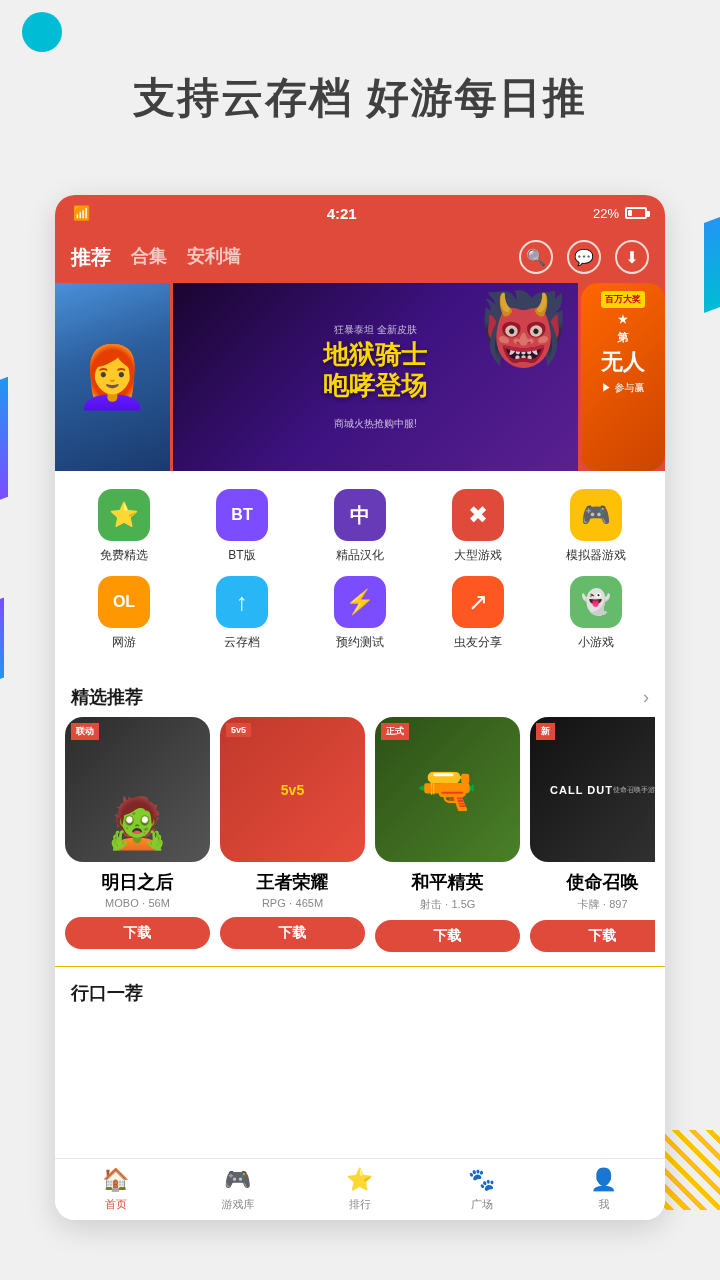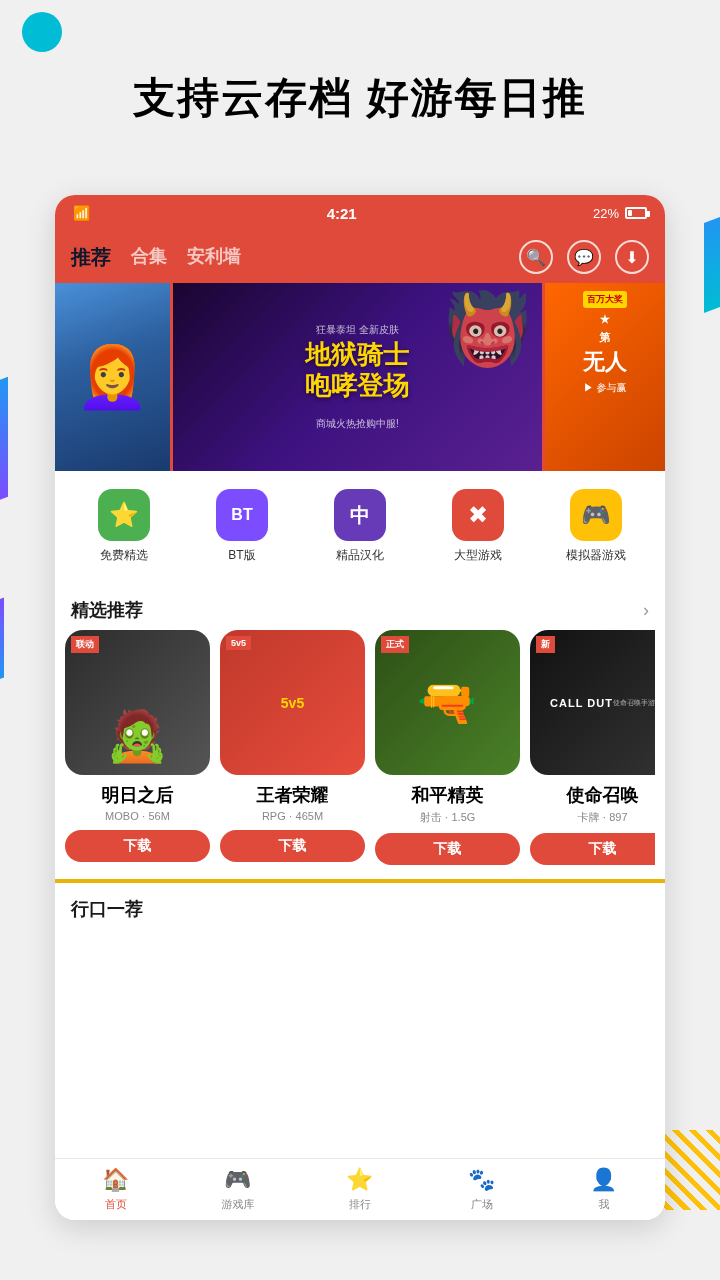--- a/index.html
+++ b/index.html
@@ -65,21 +65,21 @@
 
     
     .headline {
       position: absolute;
       top: 70px;
       left: 0;
       right: 0;
       text-align: center;
       font-size: 42px;
       font-weight: 900;
-      color: #000000;
+      color: #404040;
       letter-spacing: 2px;
       z-index: 2;
     }
 
     
     .phone-mockup {
       position: absolute;
       top: 195px;
       left: 55px;
       right: 55px;
@@ -144,21 +144,21 @@
       gap: 20px;
       flex: 1;
     }
     .nav-tab {
       font-size: 18px;
       font-weight: 700;
       color: rgba(255,255,255,0.7);
       cursor: pointer;
     }
     .nav-tab.active {
-      color: #0f172a;
+      color: #ffffff;
       font-size: 20px;
     }
     .nav-icons {
       display: flex;
       gap: 14px;
       align-items: center;
     }
     .nav-icon-btn {
       width: 34px;
       height: 34px;
@@ -216,25 +216,26 @@
       text-shadow: 0 2px 4px rgba(0,0,0,0.5);
       line-height: 1.2;
       color: #ffd700;
     }
     .banner-center-sub {
       font-size: 10px;
       color: rgba(255,255,255,0.7);
       margin-top: 16px;
     }
     .banner-right {
-      width: 120px;
+      width: 84px;
       background: linear-gradient(135deg, #ff6600 0%, #cc4400 100%);
       flex-shrink: 0;
       overflow: hidden;
       position: relative;
+      border-radius: 17px;
     }
     .banner-right-content {
       padding: 8px;
       color: white;
       font-size: 11px;
       text-align: center;
     }
 
     
     .categories {
@@ -357,21 +358,21 @@
       width: 100%;
     }
 
     
     .more-section-hint {
       background: white;
       padding: 14px 16px 6px;
       font-size: 18px;
       font-weight: 700;
       color: #1a1a1a;
-      border-top: 4px solid #eab308;
+      border-top: 1px solid #eab308;
     }
 
     
     .bottom-nav {
       position: absolute;
       bottom: 0;
       left: 0;
       right: 0;
       height: 62px;
       background: white;
@@ -494,20 +495,42 @@
         <div class="cat-icon" style="background:#673ab7; font-size:20px; font-weight:700;">中</div>
         <span class="cat-label">精品汉化</span>
       </div>
       <div class="cat-item">
         <div class="cat-icon" style="background:#e04a3a;">✖</div>
         <span class="cat-label">大型游戏</span>
       </div>
       <div class="cat-item">
         <div class="cat-icon" style="background:#ffc107;">🎮</div>
         <span class="cat-label">模拟器游戏</span>
+      </div>
+    </div>
+    <div class="cat-row">
+      <div class="cat-item">
+        <div class="cat-icon" style="background:#ff9800; font-size:16px; font-weight:700;">OL</div>
+        <span class="cat-label">网游</span>
+      </div>
+      <div class="cat-item">
+        <div class="cat-icon" style="background:#29b6f6;">↑</div>
+        <span class="cat-label">云存档</span>
+      </div>
+      <div class="cat-item">
+        <div class="cat-icon" style="background:#7c4dff;">⚡</div>
+        <span class="cat-label">预约测试</span>
+      </div>
+      <div class="cat-item">
+        <div class="cat-icon" style="background:#ff5722;">↗</div>
+        <span class="cat-label">虫友分享</span>
+      </div>
+      <div class="cat-item">
+        <div class="cat-icon" style="background:#66bb6a;">👻</div>
+        <span class="cat-label">小游戏</span>
       </div>
     </div>
   </div>
 
   <div class="section-header">
     <span class="section-title">精选推荐</span>
     <span class="section-arrow">›</span>
   </div>
 
   <div class="game-cards-container">

